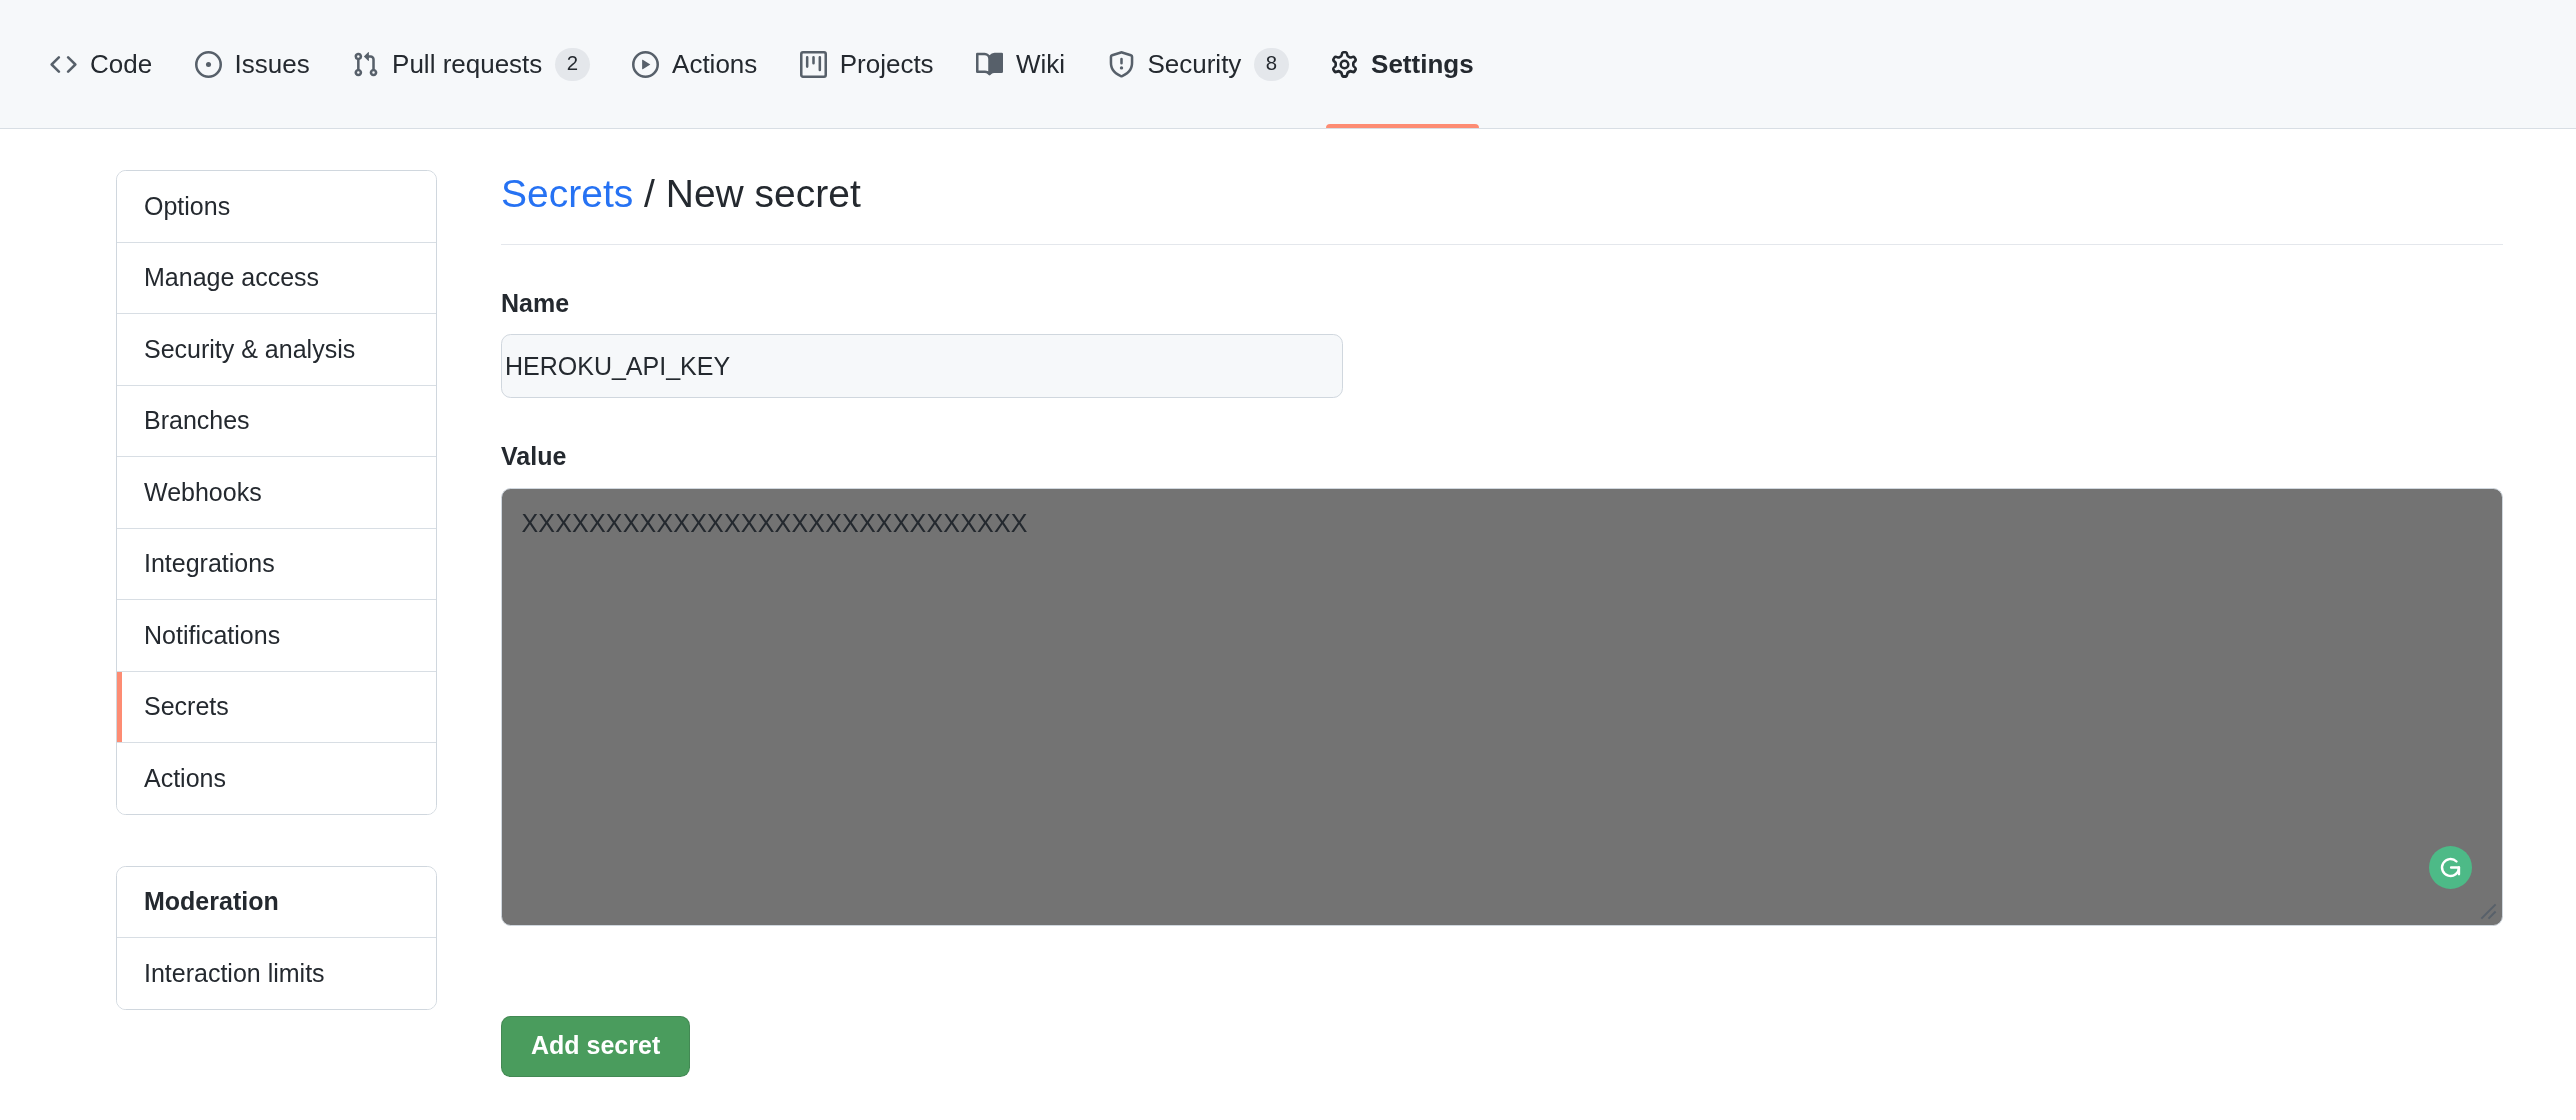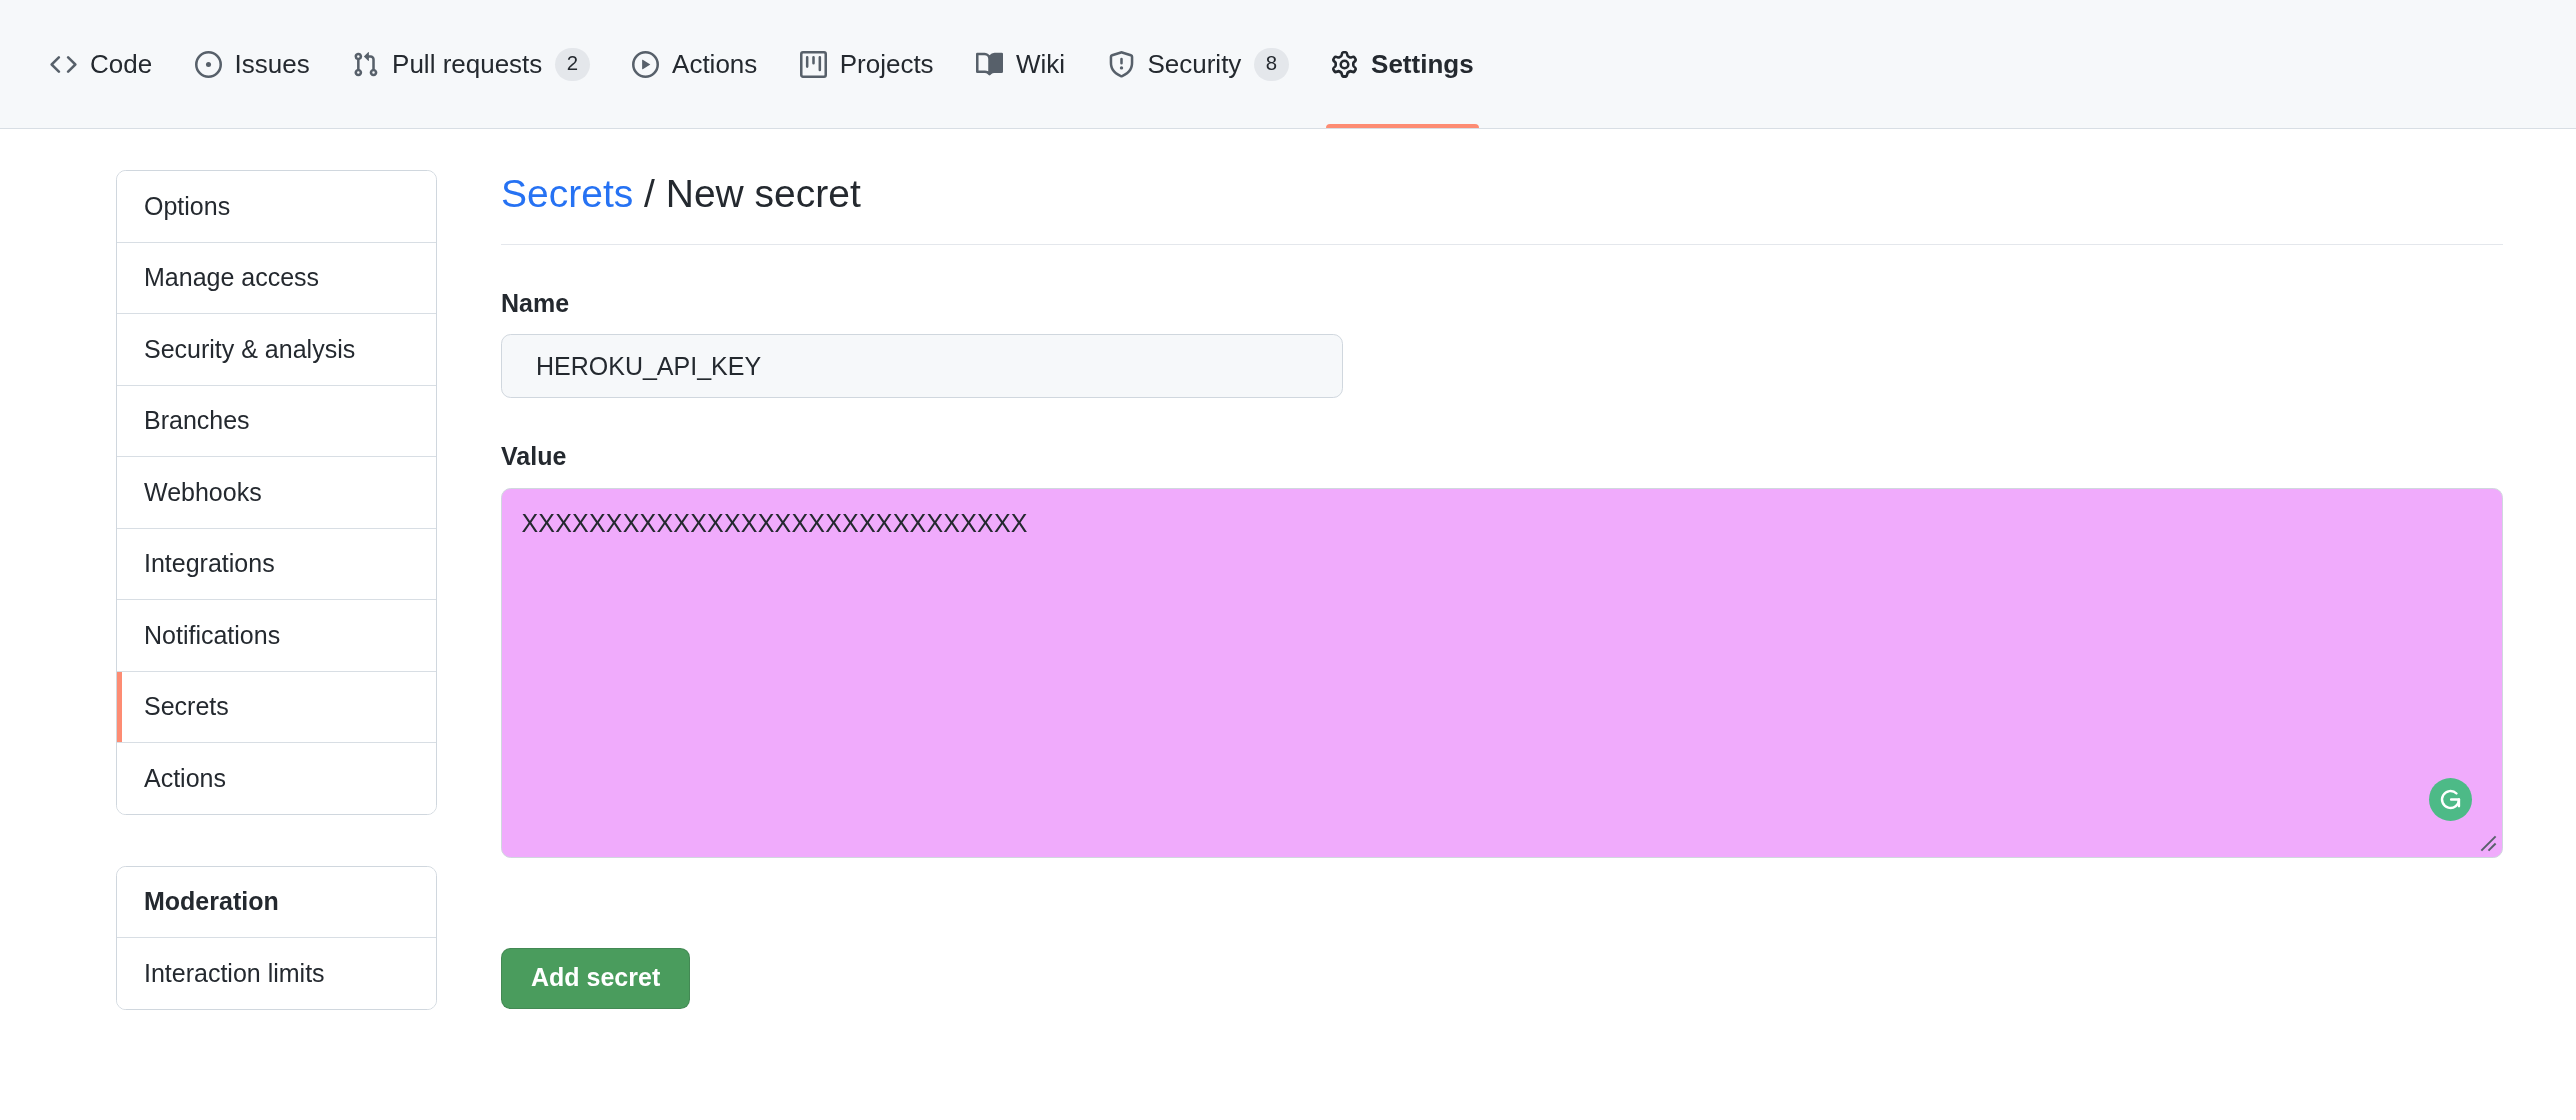--- a/index.html
+++ b/index.html
@@ -125,42 +125,42 @@
     display: block;
     font-size: 25px;
     font-weight: 700;
     margin-bottom: 16.5px;
     color: #24292f;
     line-height: 1.2;
   }
   .text-input {
     width: 842px;
     height: 64px;
-    padding: 0 34px;
+    padding: 0 3px;
     font-size: 25px;
     font-family: "Liberation Sans", "DejaVu Sans", sans-serif;
     color: #24292f;
     background: #f6f8fa;
     border: 1px solid #d0d7de;
     border-radius: 9.7px;
     outline: none;
     display: block;
   }
   .field-block { margin-bottom: 43px; }
 
   .ta-wrap { position: relative; width: 100%; }
   .value-textarea {
     width: 100%;
-    height: 370px;
+    height: 438px;
     padding: 16.5px 19.5px;
     font-size: 25px;
     line-height: 1.45;
     font-family: "Liberation Sans", "DejaVu Sans", sans-serif;
     color: #24292f;
-    background: #f0abfc;
+    background: #737373;
     border: 1px solid #d0d7de;
     border-radius: 9.7px;
     outline: none;
     resize: none;
     display: block;
     overflow: hidden;
     letter-spacing: 0.2px;
   }
   .grammarly-badge {
     position: absolute;

